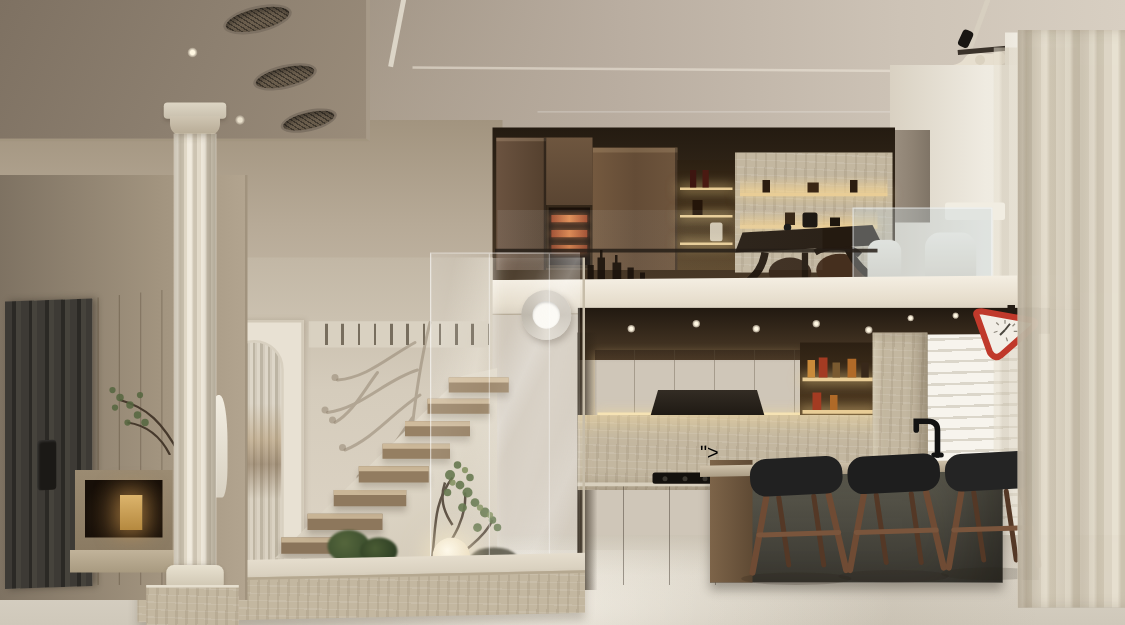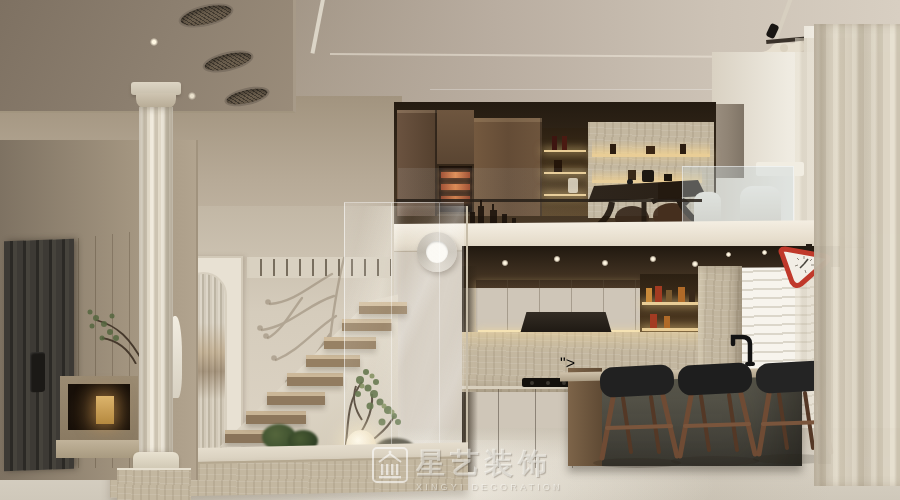--- a/index.html
+++ b/index.html
@@ -409,32 +409,14 @@
   <div class="abs trav" style="left:117px;top:468px;width:74px;height:32px;border-top:2px solid #e6dfcf;"></div>
 
   <div class="abs curtain" style="left:814px;top:24px;width:86px;height:462px;opacity:.96;
               box-shadow:inset 6px 0 10px rgba(120,105,82,.25);"></div>
   <div class="abs" style="left:814px;top:24px;width:86px;height:462px;
               background:linear-gradient(90deg,rgba(110,95,72,.22),transparent 30%,rgba(110,95,72,.15) 60%,transparent 80%);"></div>
 
   <div class="abs" style="left:0;top:0;width:900px;height:500px;pointer-events:none;
               background:radial-gradient(ellipse 120% 110% at 50% 45%,transparent 72%,rgba(60,50,38,.18) 100%);"></div>
 
-  <div class="abs" style="left:370px;top:444px;display:flex;align-items:flex-start;gap:6px;">
-    <svg width="40" height="42" viewBox="0 0 40 42">
-      <rect x="3" y="4" width="34" height="34" rx="4" fill="none" stroke="rgba(255,255,255,.6)" stroke-width="2"></rect>
-      <path d="M9,18 L20,10 L31,18" fill="none" stroke="rgba(255,255,255,.6)" stroke-width="2"></path>
-      <circle cx="20" cy="8" r="1.5" fill="rgba(255,255,255,.6)"></circle>
-      <g fill="rgba(255,255,255,.6)">
-        <rect x="11" y="20" width="2.4" height="11"></rect>
-          <rect x="16" y="20" width="2.4" height="11"></rect>
-        <rect x="21" y="20" width="2.4" height="11"></rect>
-          <rect x="26" y="20" width="2.4" height="11"></rect>
-        <rect x="9" y="32" width="22" height="2.4"></rect>
-      </g>
-    </svg>
-    <div>
-      <div class="wm-title">星艺装饰</div>
-      <div class="wm-sub" style="margin-top:-2px;">XINGYI DECORATION</div>
-    </div>
-  </div>
 
 </div>
 
 </body></html>

